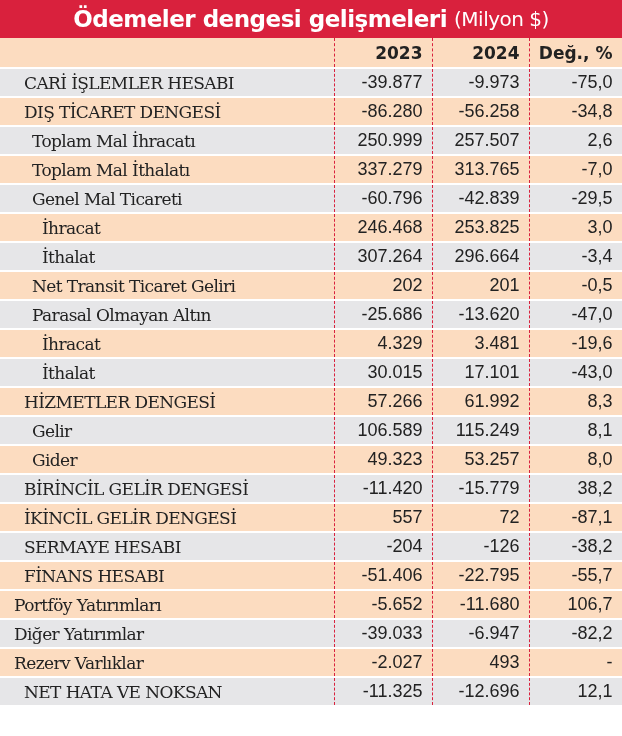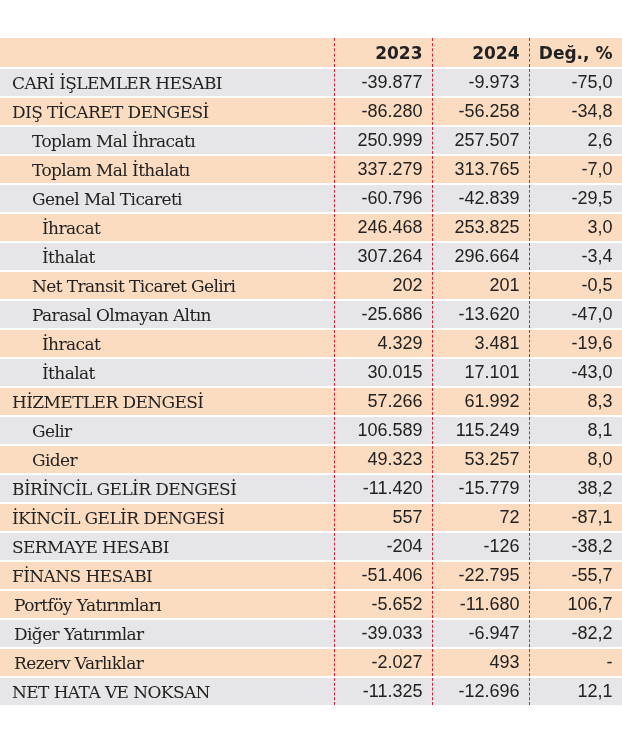--- a/index.html
+++ b/index.html
@@ -27,29 +27,33 @@
     font-family:"DejaVu Serif", serif; letter-spacing:-0.6px;
     border-bottom:2px solid #ffffff;
   }
   td.num {
     text-align:right; padding-right:9px;
     font-family:"Liberation Sans", sans-serif; font-size:18px; letter-spacing:0;
     border-left:1px dashed #d9213d;
   }
   td.last { border-right:1px dashed #d9213d;margin-left:48px; }
   tr.hdr td.num { font-family:"DejaVu Sans", sans-serif; font-weight:bold; font-size:17px; }
-  td.label.l0 { padding-left:12px; }
+  td.label.l0 { padding-left:24px; }
   td.label.l1 { padding-left:32px; }
   td.label.l2 { padding-left:42px; }
   td.label.l3 { padding-left:14px; }
 </style>
 </head>
 <body>
 
 <div class="wrap">
+  <div class="title-bar">
+    <span class="title-main">Ödemeler dengesi gelişmeleri</span>
+    <span class="title-sub">(Milyon $)</span>
+  </div>
 
   <table>
     <colgroup>
         <col class="c0">
         <col class="c1">
         <col class="c2">
         <col class="c3">
       </colgroup>
     <tbody>
       <tr class="hdr peach">

